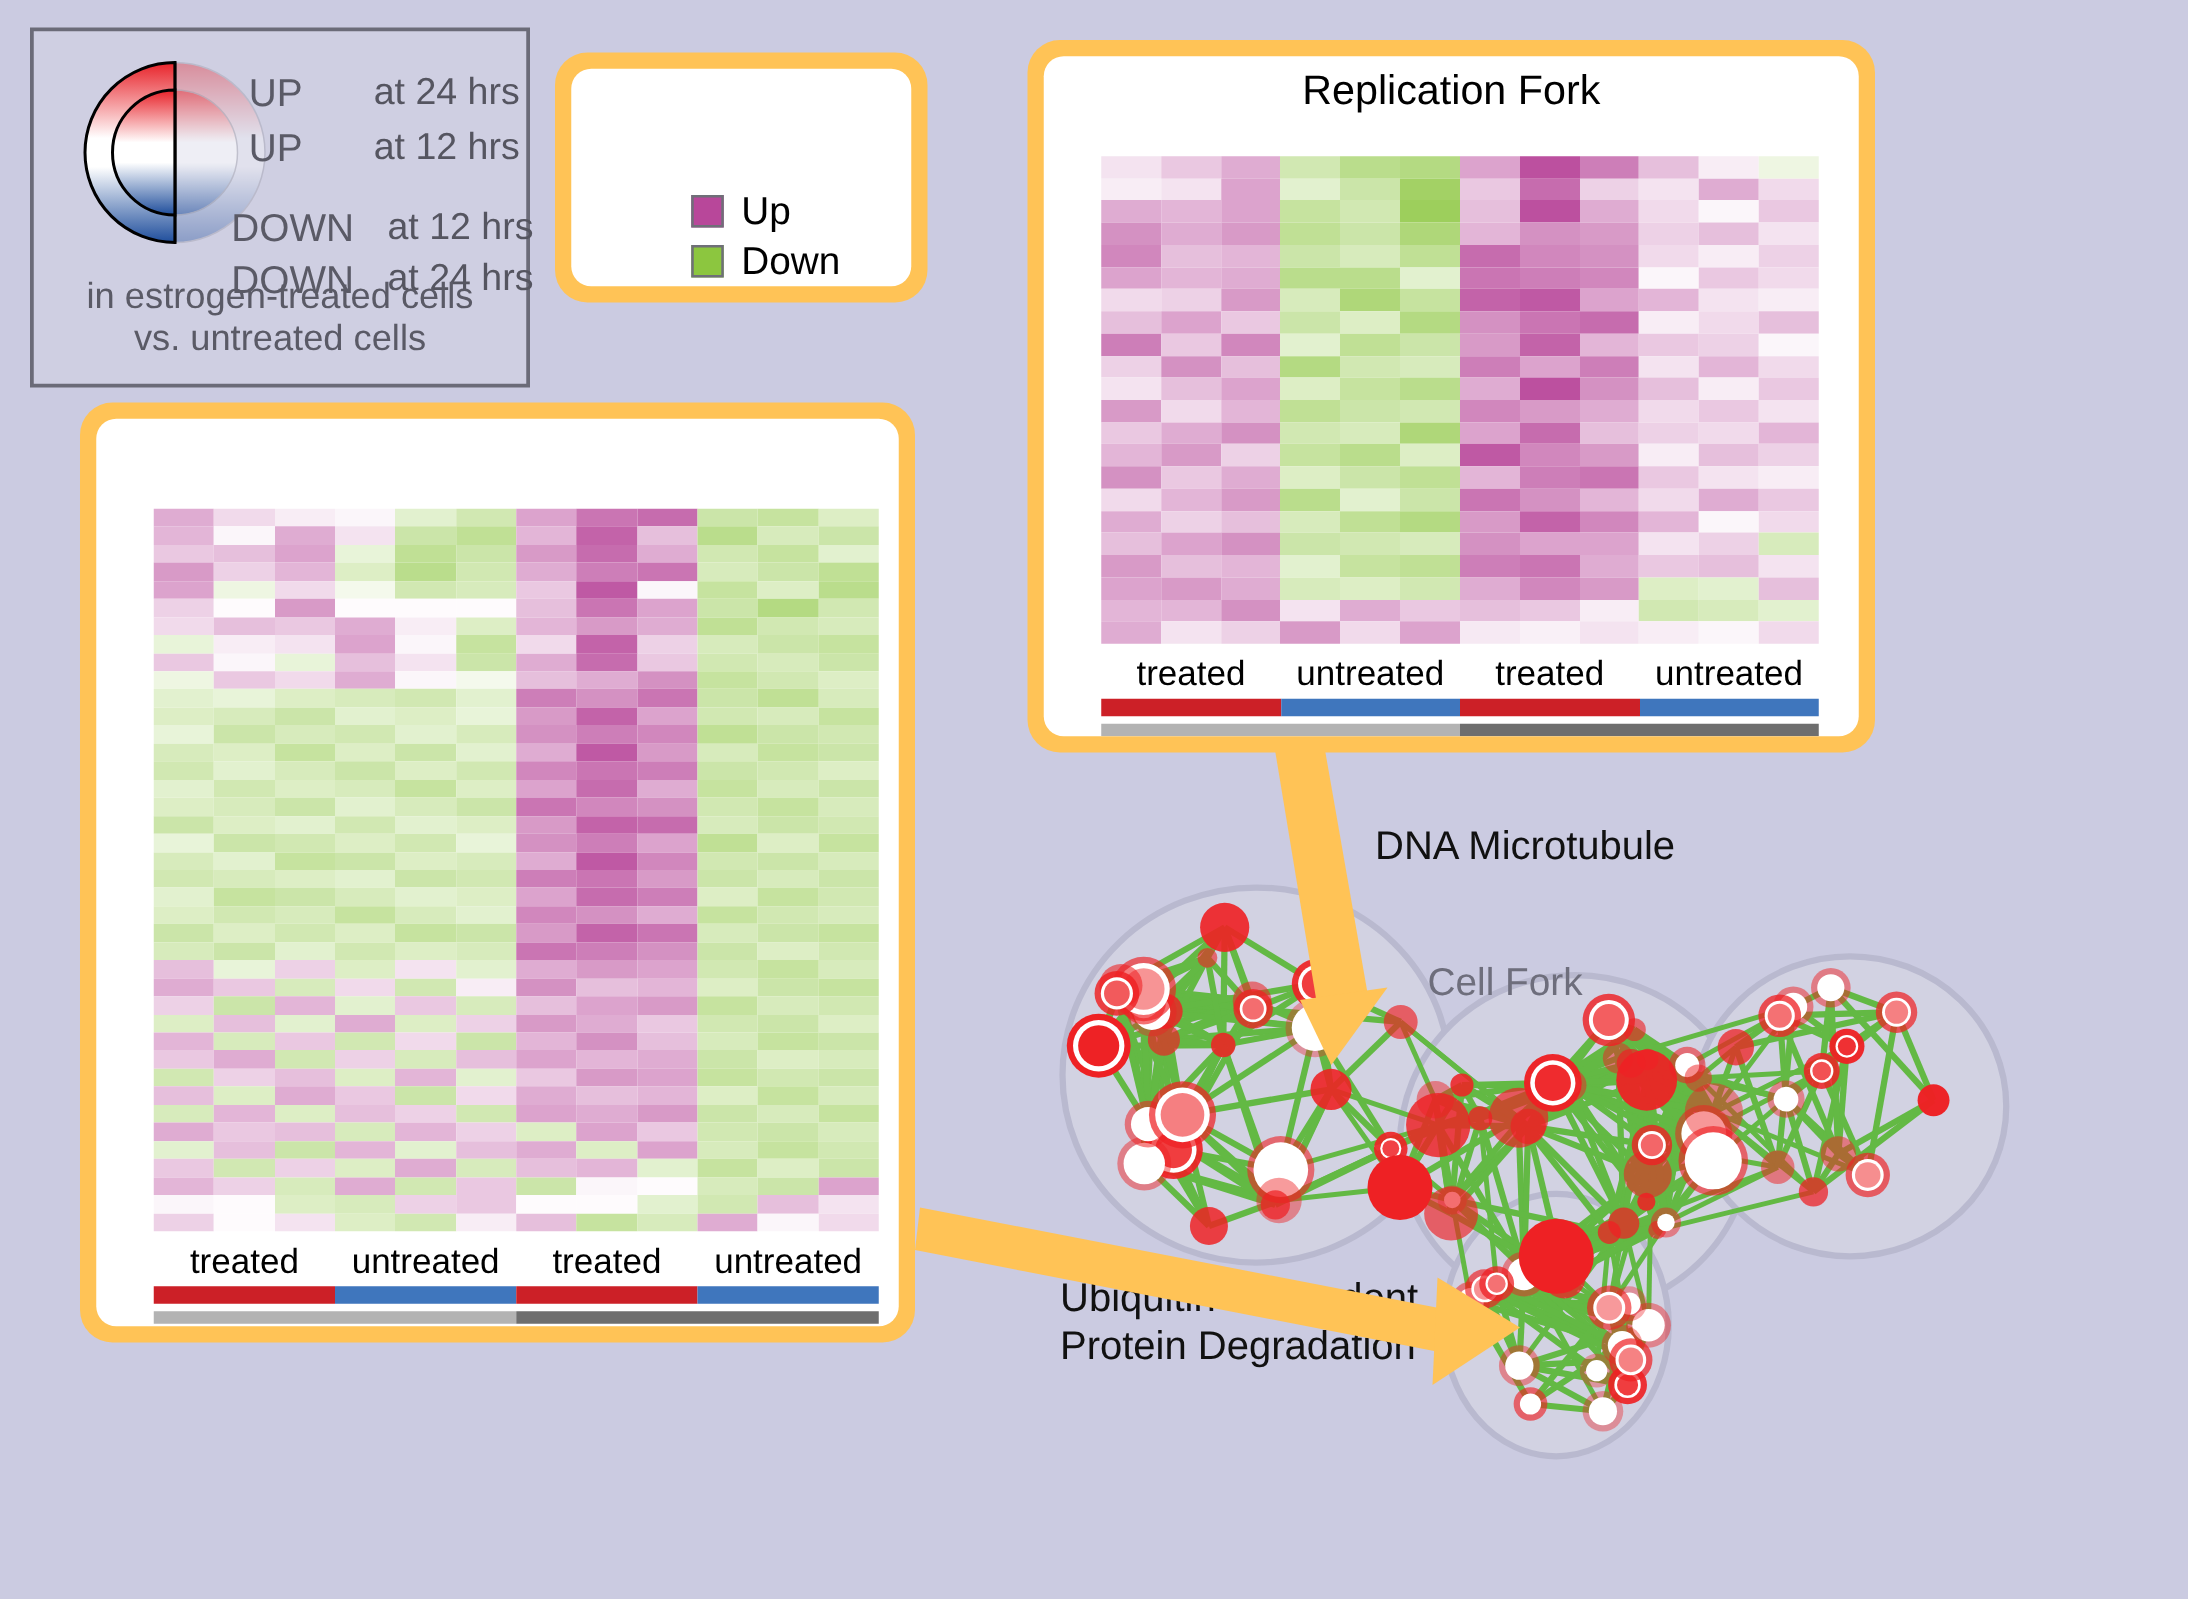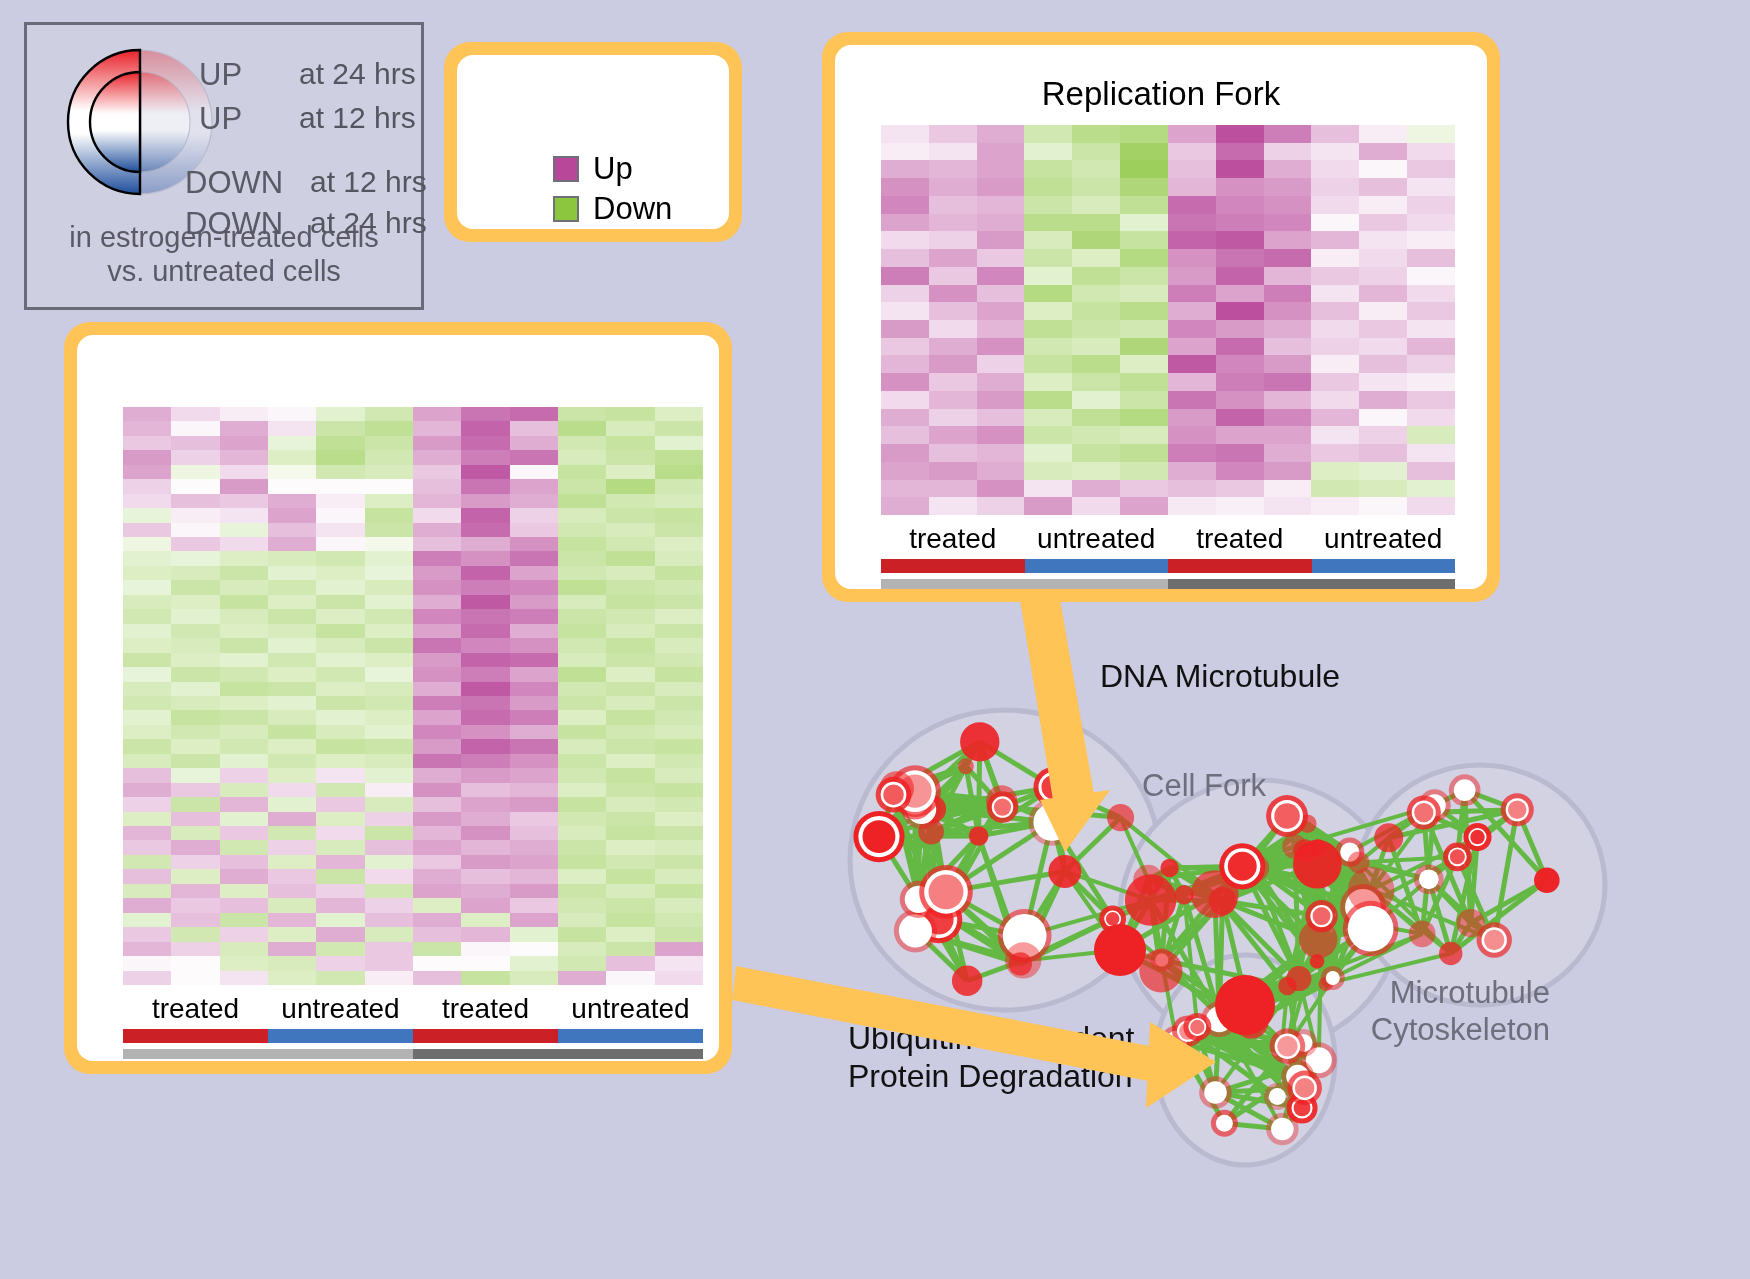--- a/index.html
+++ b/index.html
@@ -43,21 +43,21 @@
   .sw{width:26px;height:26px;border:2px solid #6f6f78;box-sizing:border-box;}
   .legend-label{font-size:31px;color:#000;}
 
   
   #rep-card{left:822px;top:32px;width:678px;height:570px;}
   #apc-card{left:64px;top:322px;width:668px;height:752px;}
   .panel-title{
     position:absolute;left:0;right:0;text-align:center;
     font-size:33px;color:#000;font-weight:400;
   }
-  #rep-title{top:30px;}
+  #rep-title{top:8px;}
   #apc-title{top:20px;font-size:34px;}
 
   .heat{position:absolute;display:grid;}
   .heat div{width:100%;height:100%;}
   .axis-labels{position:absolute;display:grid;grid-template-columns:repeat(4,1fr);}
   .axis-labels span{
     text-align:center;font-size:28px;color:#000;
   }
   .bar-row{position:absolute;display:grid;grid-template-columns:repeat(4,1fr);height:14px;}
   .bar-row2{position:absolute;display:grid;grid-template-columns:repeat(2,1fr);height:10px;}
@@ -1504,22 +1504,20 @@
           <circle cx="514.673584584858" cy="467.90018008084303" r="12.283077122775408" fill="#ffffff"></circle>
           <circle cx="514.673584584858" cy="467.90018008084303" r="9.826461698220328" fill="#ee2124" opacity="0.5628637078045233"></circle>
           <circle cx="487.3348979310849" cy="476.5578612371059" r="13.517131388428217" fill="#ee2124" opacity="0.35233713388551824"></circle>
           <circle cx="487.3348979310849" cy="476.5578612371059" r="8.517131388428217" fill="#ffffff"></circle>
           <circle cx="330" cy="330" r="26" fill="#ee2124" opacity="1"></circle>
           <circle cx="455" cy="385" r="30" fill="#ee2124" opacity="1"></circle>
         </g>
       </svg>
     <div class="net-label" id="lbl-dna" style="color: rgb(17, 17, 17);">DNA Microtubule</div>
     <div class="net-label" id="lbl-cc" style="color: rgb(110, 110, 124);">Cell Fork</div>
-    <div class="net-label" id="lbl-mt" style="color: rgb(110, 110, 124);">Microtubule
-Cytoskeleton</div>
     <div class="net-label" id="lbl-ub" style="color: rgb(17, 17, 17);">Ubiquitin-dependent
 Protein Degradation</div>
   </div>
 
   <svg class="arrow-svg" viewBox="0 0 1750 1279">
     <path d="M1020 600 L1060 600 L1095 800 L1055 812 Z" fill="#ffc356"></path>
     <path d="M1040 800 L1110 790 L1065 852 Z" fill="#ffc356"></path>
     <path d="M736 966 L1180 1052 L1174 1086 L732 1000 Z" fill="#ffc356"></path>
     <path d="M1150 1022 L1216 1062 L1146 1108 Z" fill="#ffc356"></path>
   </svg>

